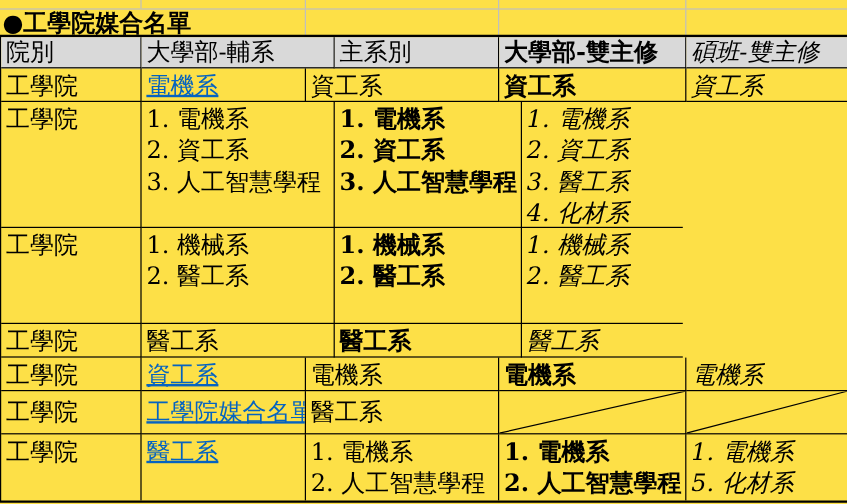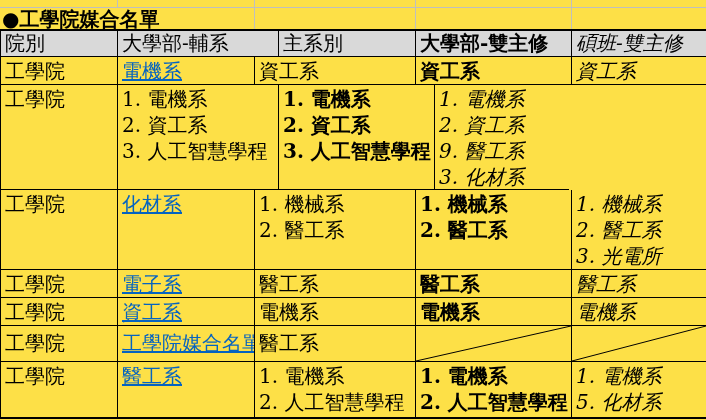--- a/index.html
+++ b/index.html
@@ -91,46 +91,43 @@
         <span class="li">3. 人工智慧學程</span>
       </div>
       <div class="c w4">
         <span class="li">1. 電機系</span>
         <span class="li">2. 資工系</span>
         <span class="li">3. 人工智慧學程</span>
       </div>
       <div class="c w5">
         <span class="li">1. 電機系</span>
         <span class="li">2. 資工系</span>
-        <span class="li">9. 醫工系</span>
-        <span class="li">3. 化材系</span>
+        <span class="li">3. 醫工系</span>
+        <span class="li">4. 化材系</span>
       </div>
     </div>
 
     <div class="row r2">
       <div class="c w1">工學院</div>
-      <div class="c w2"><a class="lnk">化材系</a></div>
       <div class="c w3">
         <span class="li">1. 機械系</span>
         <span class="li">2. 醫工系</span>
       </div>
       <div class="c w4">
         <span class="li">1. 機械系</span>
         <span class="li">2. 醫工系</span>
       </div>
       <div class="c w5">
         <span class="li">1. 機械系</span>
         <span class="li">2. 醫工系</span>
-        <span class="li">3. 光電所</span>
       </div>
     </div>
 
     <div class="row r3">
       <div class="c w1">工學院</div>
-      <div class="c w2"><a class="lnk">電子系</a></div>
       <div class="c w3">
           <span class="li">醫工系</span>
         </div>
       <div class="c w4">
           <span class="li">醫工系</span>
         </div>
       <div class="c w5">
           <span class="li">醫工系</span>
         </div>
     </div>

